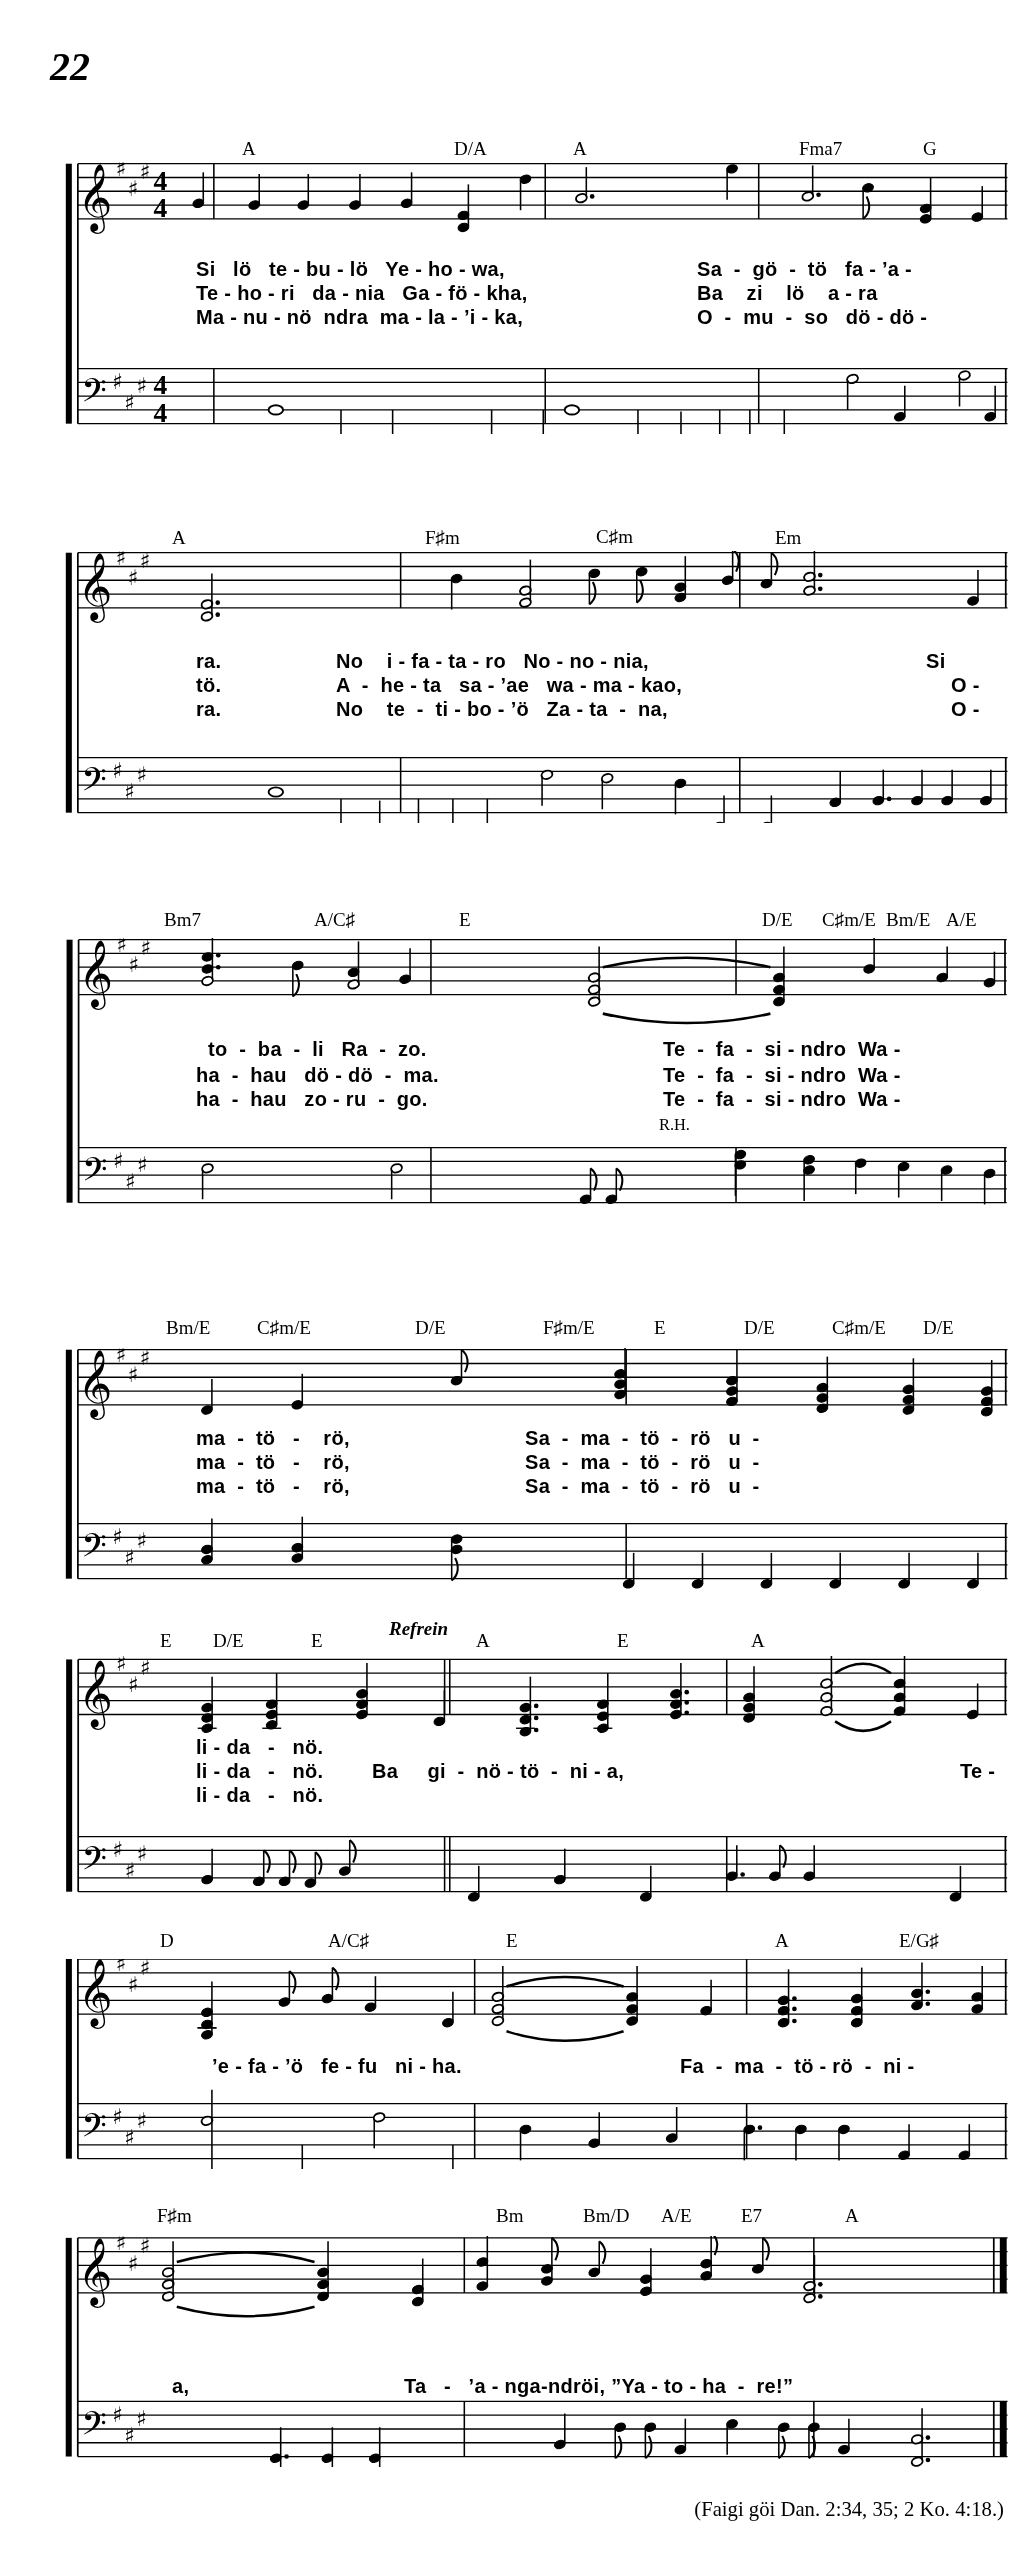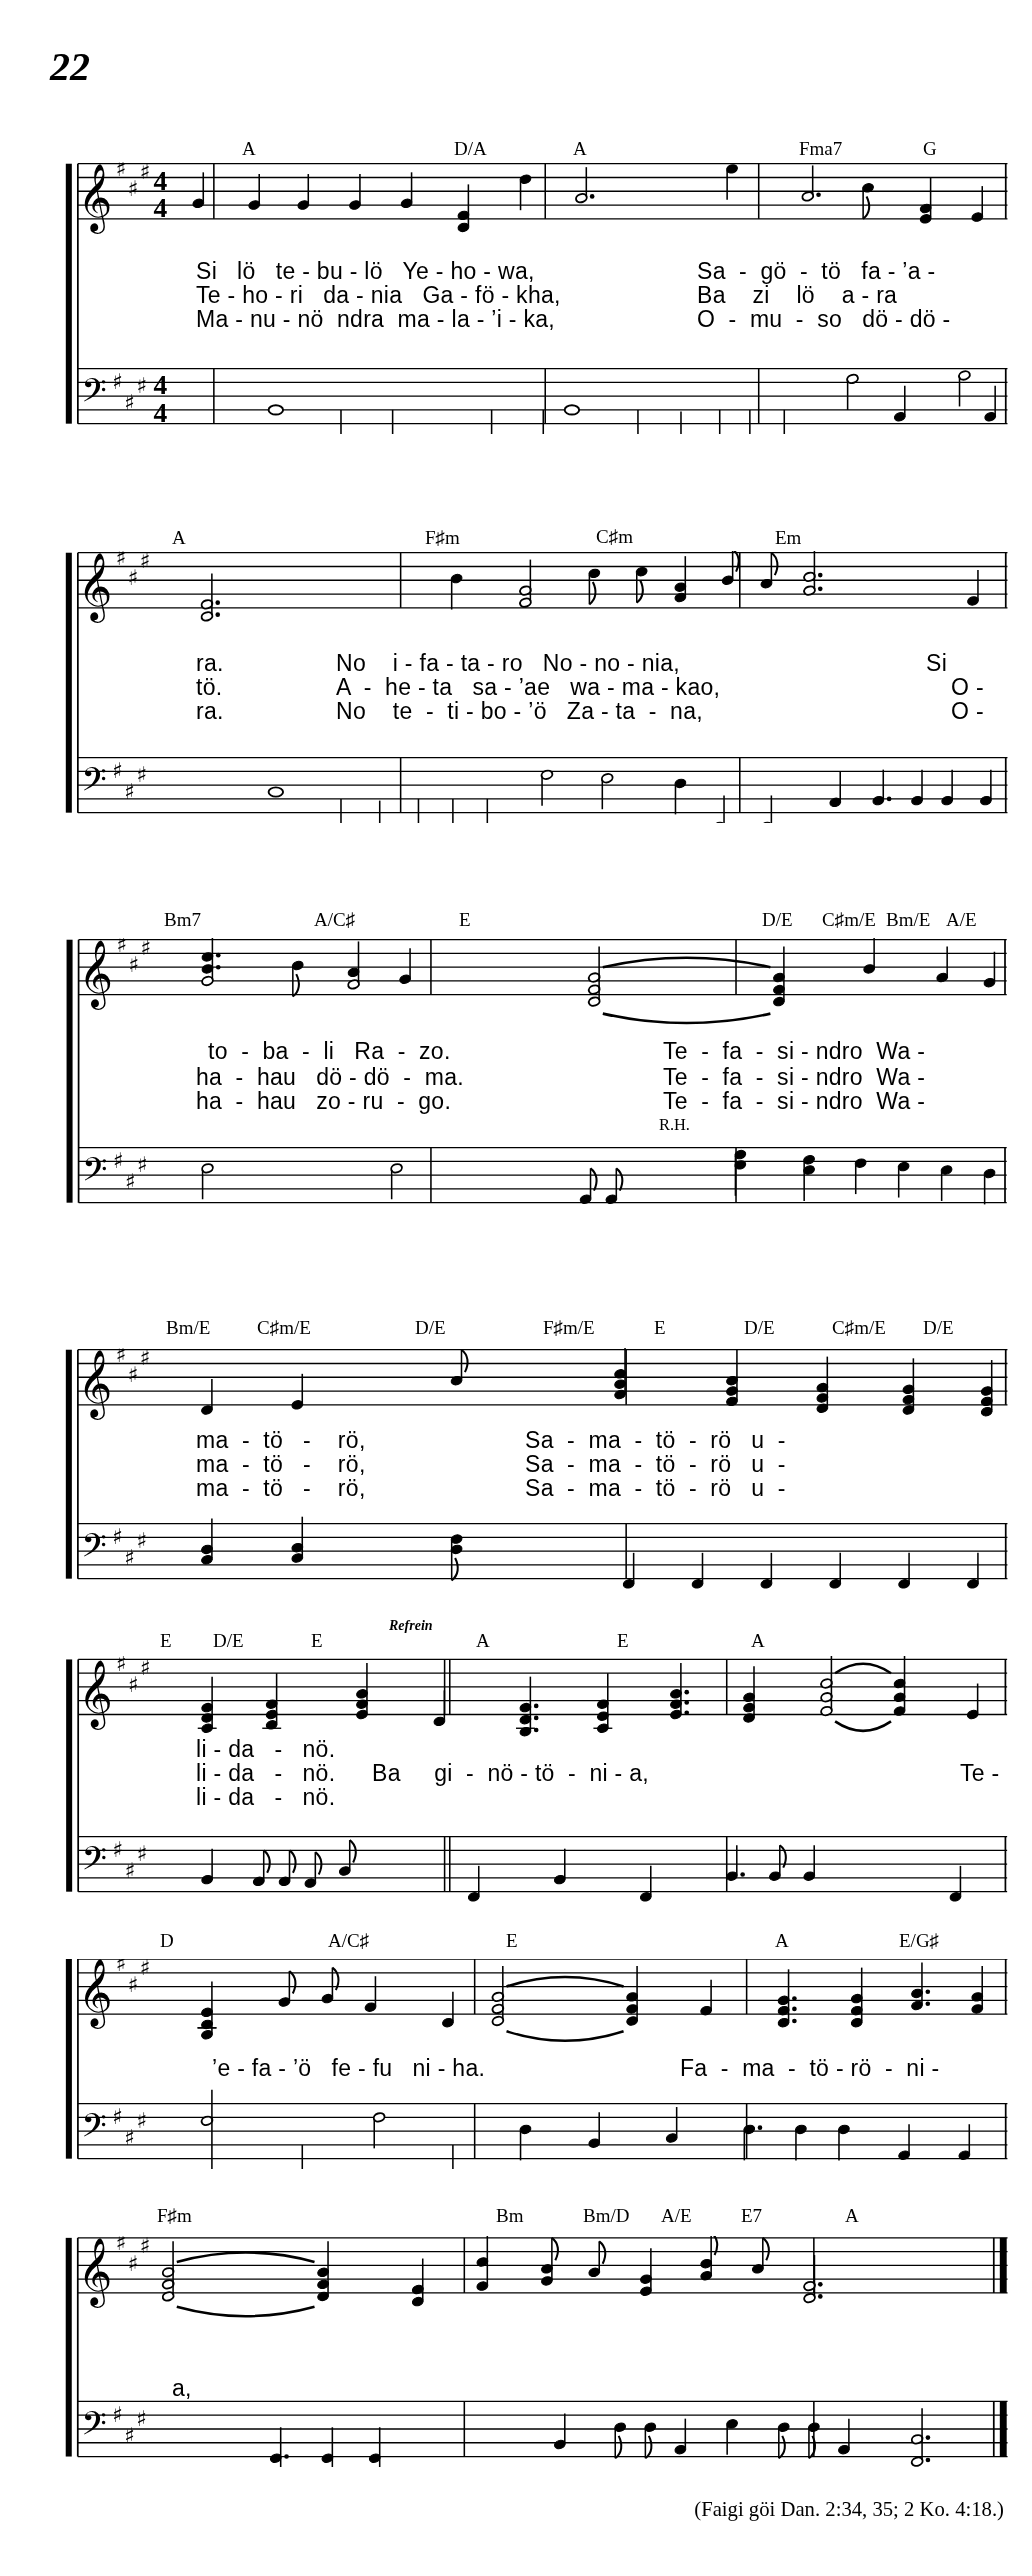--- a/index.html
+++ b/index.html
@@ -5,23 +5,23 @@
   html,body{margin:0;padding:0;background:#fff;}
   .page{position:relative;width:1033px;height:2576px;background:#ffffff;color:#000;
         font-family:"Liberation Sans",sans-serif;overflow:hidden;}
   .song-number{position:absolute;left:50px;top:43px;font-family:"Liberation Serif",serif;
         font-weight:bold;font-style:italic;font-size:40px;}
   .song-title{position:absolute;left:169px;top:41px;margin:0;font-family:"Liberation Serif",serif;
         font-weight:bold;font-style:italic;font-size:35px;letter-spacing:0.4px;}
   .song-subtitle{position:absolute;left:0;top:90px;width:981px;text-align:center;
         font-family:"Liberation Serif",serif;font-size:20.7px;}
   .chord{position:absolute;font-family:"Liberation Serif",serif;font-size:19px;white-space:pre;}
-  .lyric{position:absolute;font-size:23px;letter-spacing:0.3px;white-space:pre;}
+  .lyric{position:absolute;font-size:20px;letter-spacing:0.3px;white-space:pre;font-weight:bold;}
   .marking-refrain{position:absolute;left:389px;top:1618px;font-family:"Liberation Serif",serif;
-        font-style:italic;font-weight:bold;font-size:14px;}
+        font-style:italic;font-weight:bold;font-size:19px;}
   .marking-rh{position:absolute;left:659px;top:1115px;font-family:"Liberation Serif",serif;
         font-size:16.4px;}
   .footer-ref{position:absolute;right:29px;top:2498px;font-family:"Liberation Serif",serif;
         font-size:20.7px;}
   .system-svg{position:absolute;left:64px;}
 </style>
 </head>
 <body>
 
 <div class="page">
@@ -782,14 +782,15 @@
       <path d="M131 30 Q 211 8 291 30" stroke="#000" stroke-width="3" fill="none"></path>
       <path d="M131 82 Q 211 104 291 82" stroke="#000" stroke-width="3" fill="none"></path>
     </svg>
     <span class="chord" style="left: 157px; top: 2205px;">F♯m</span>
     <span class="chord" style="left: 496px; top: 2205px;">Bm</span>
     <span class="chord" style="left: 562px; top: 2205px; margin-left: 21px;">Bm/D</span>
     <span class="chord" style="left: 661px; top: 2205px;">A/E</span>
     <span class="chord" style="left: 741px; top: 2205px;">E7</span>
     <span class="chord" style="left: 845px; top: 2205px;">A</span>
     <span class="lyric" style="left: 172px; top: 2375px;">a,</span>
+    <span class="lyric" style="left: 404px; top: 2375px;">Ta   -   ’a - nga-ndröi, ”Ya - to - ha  -  re!”</span>
   </div>
 
 
 </body></html>

